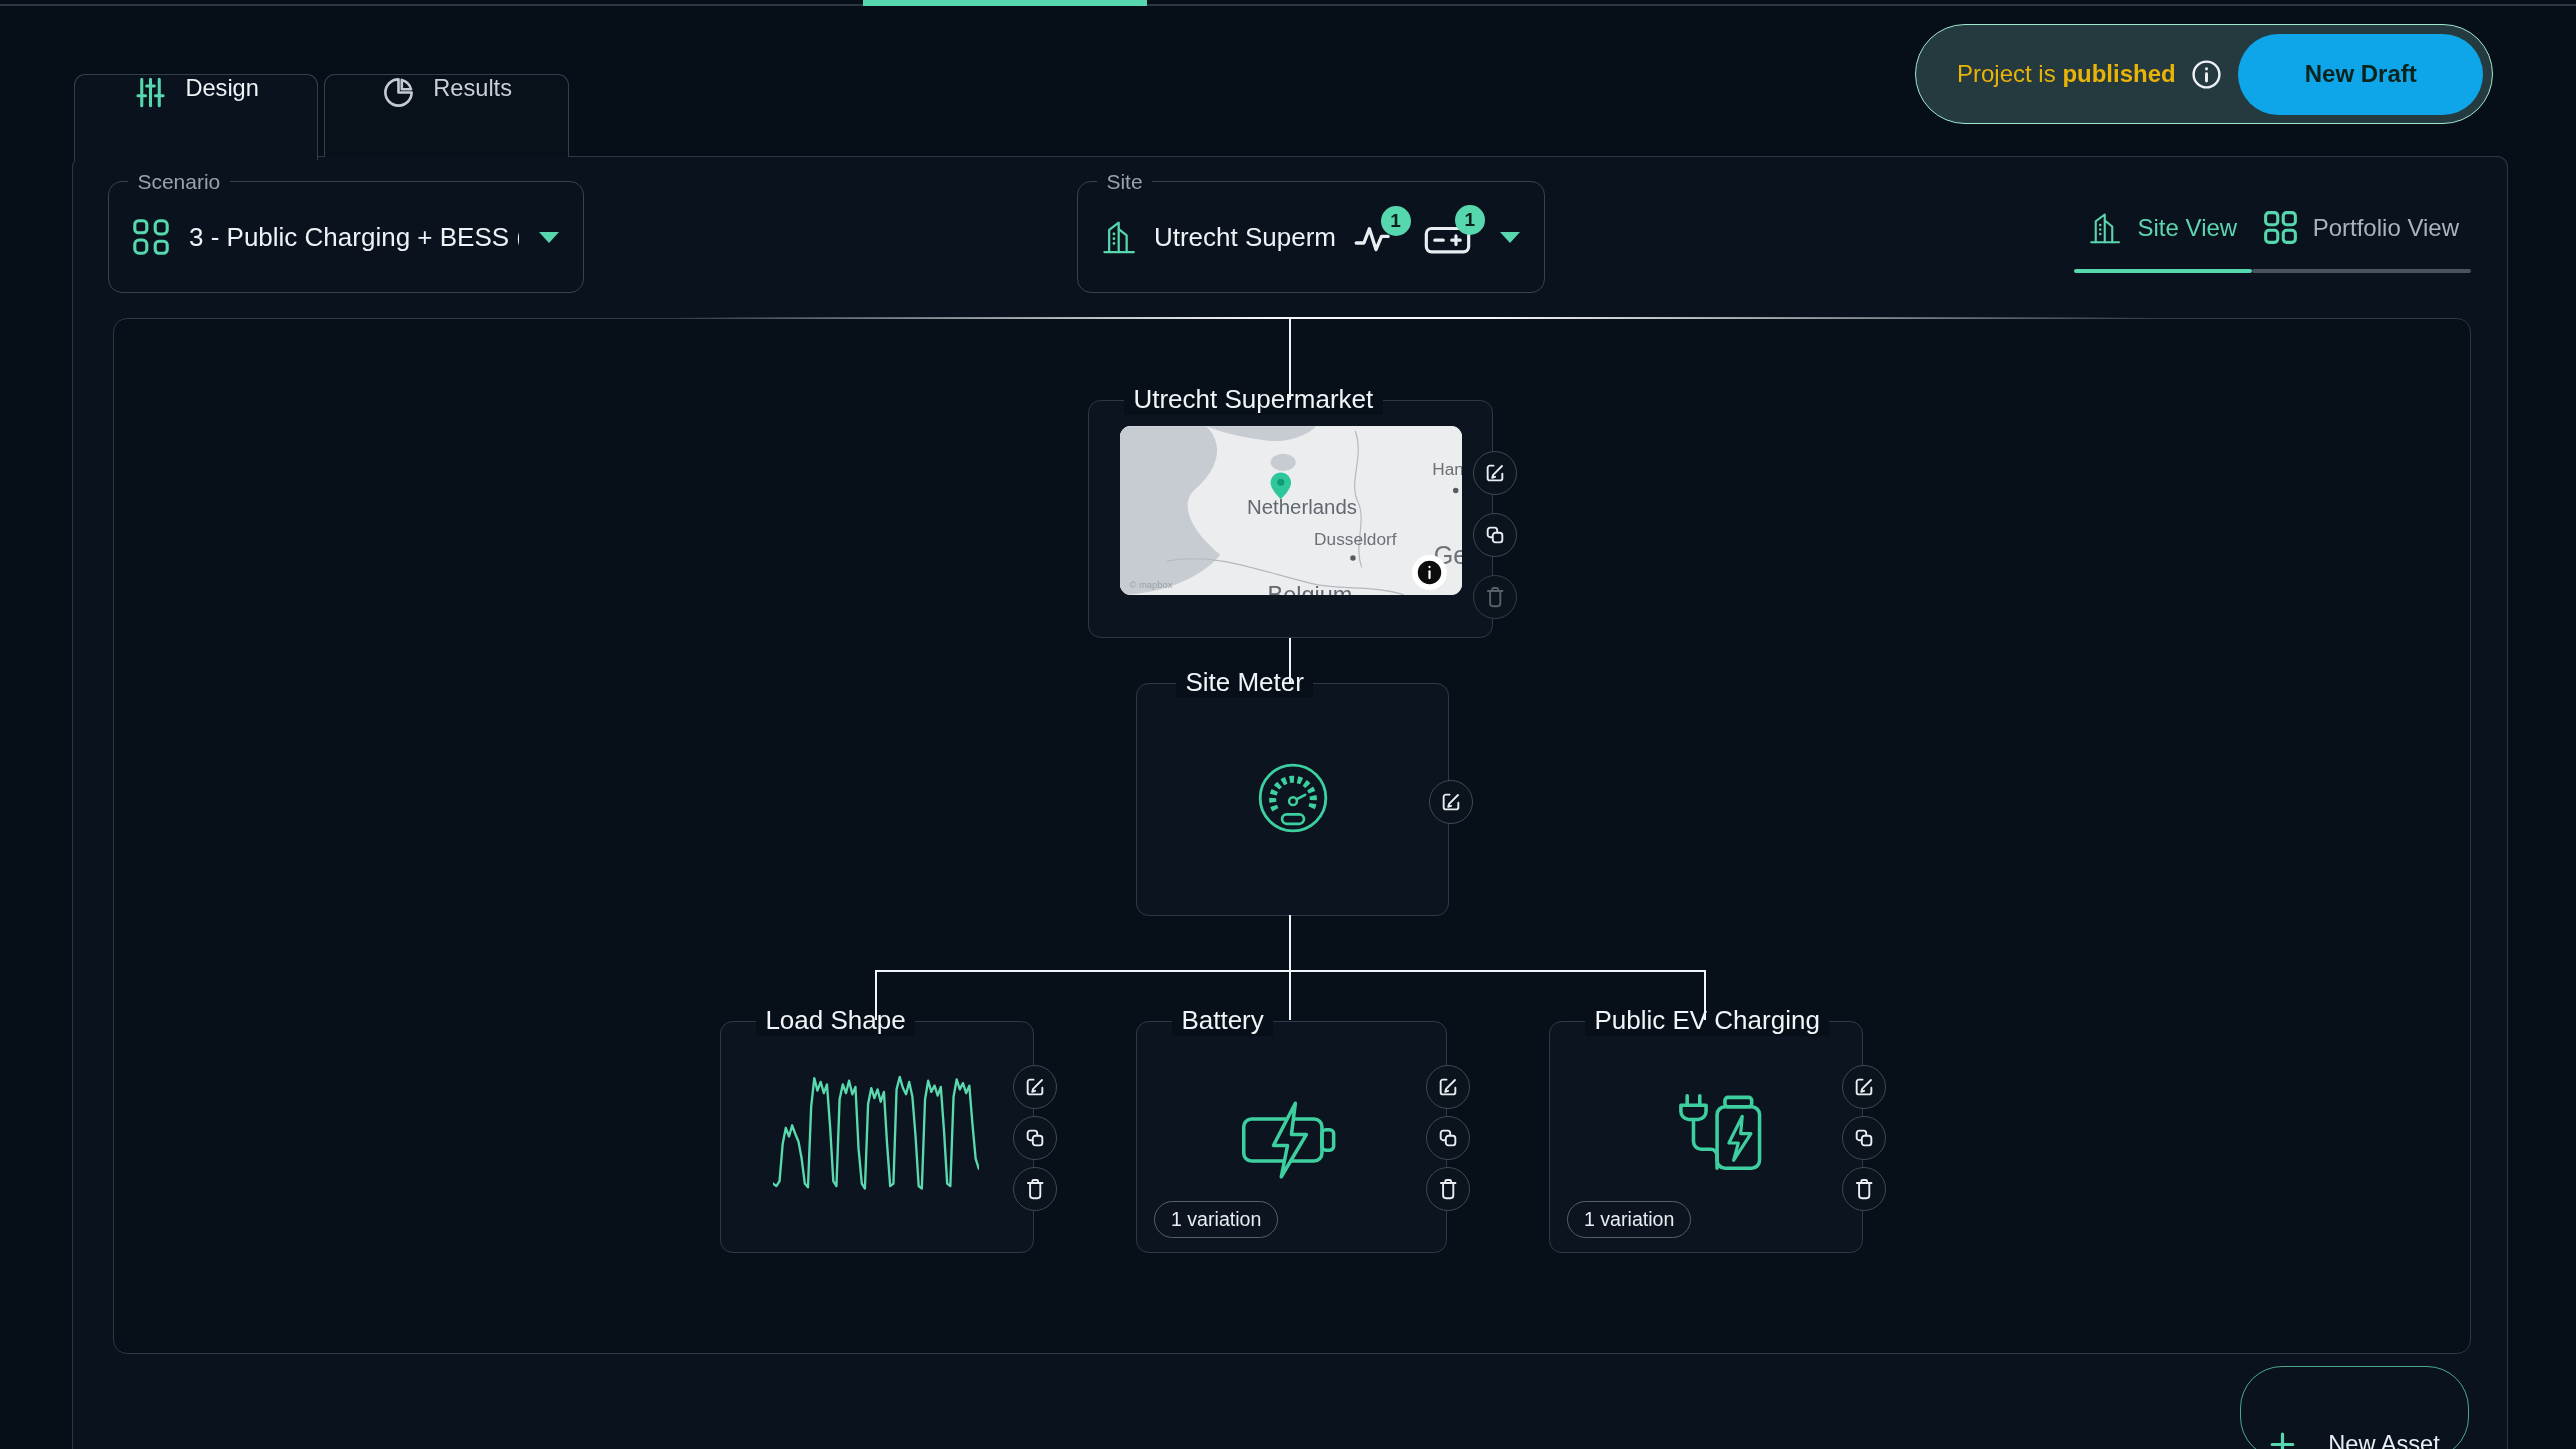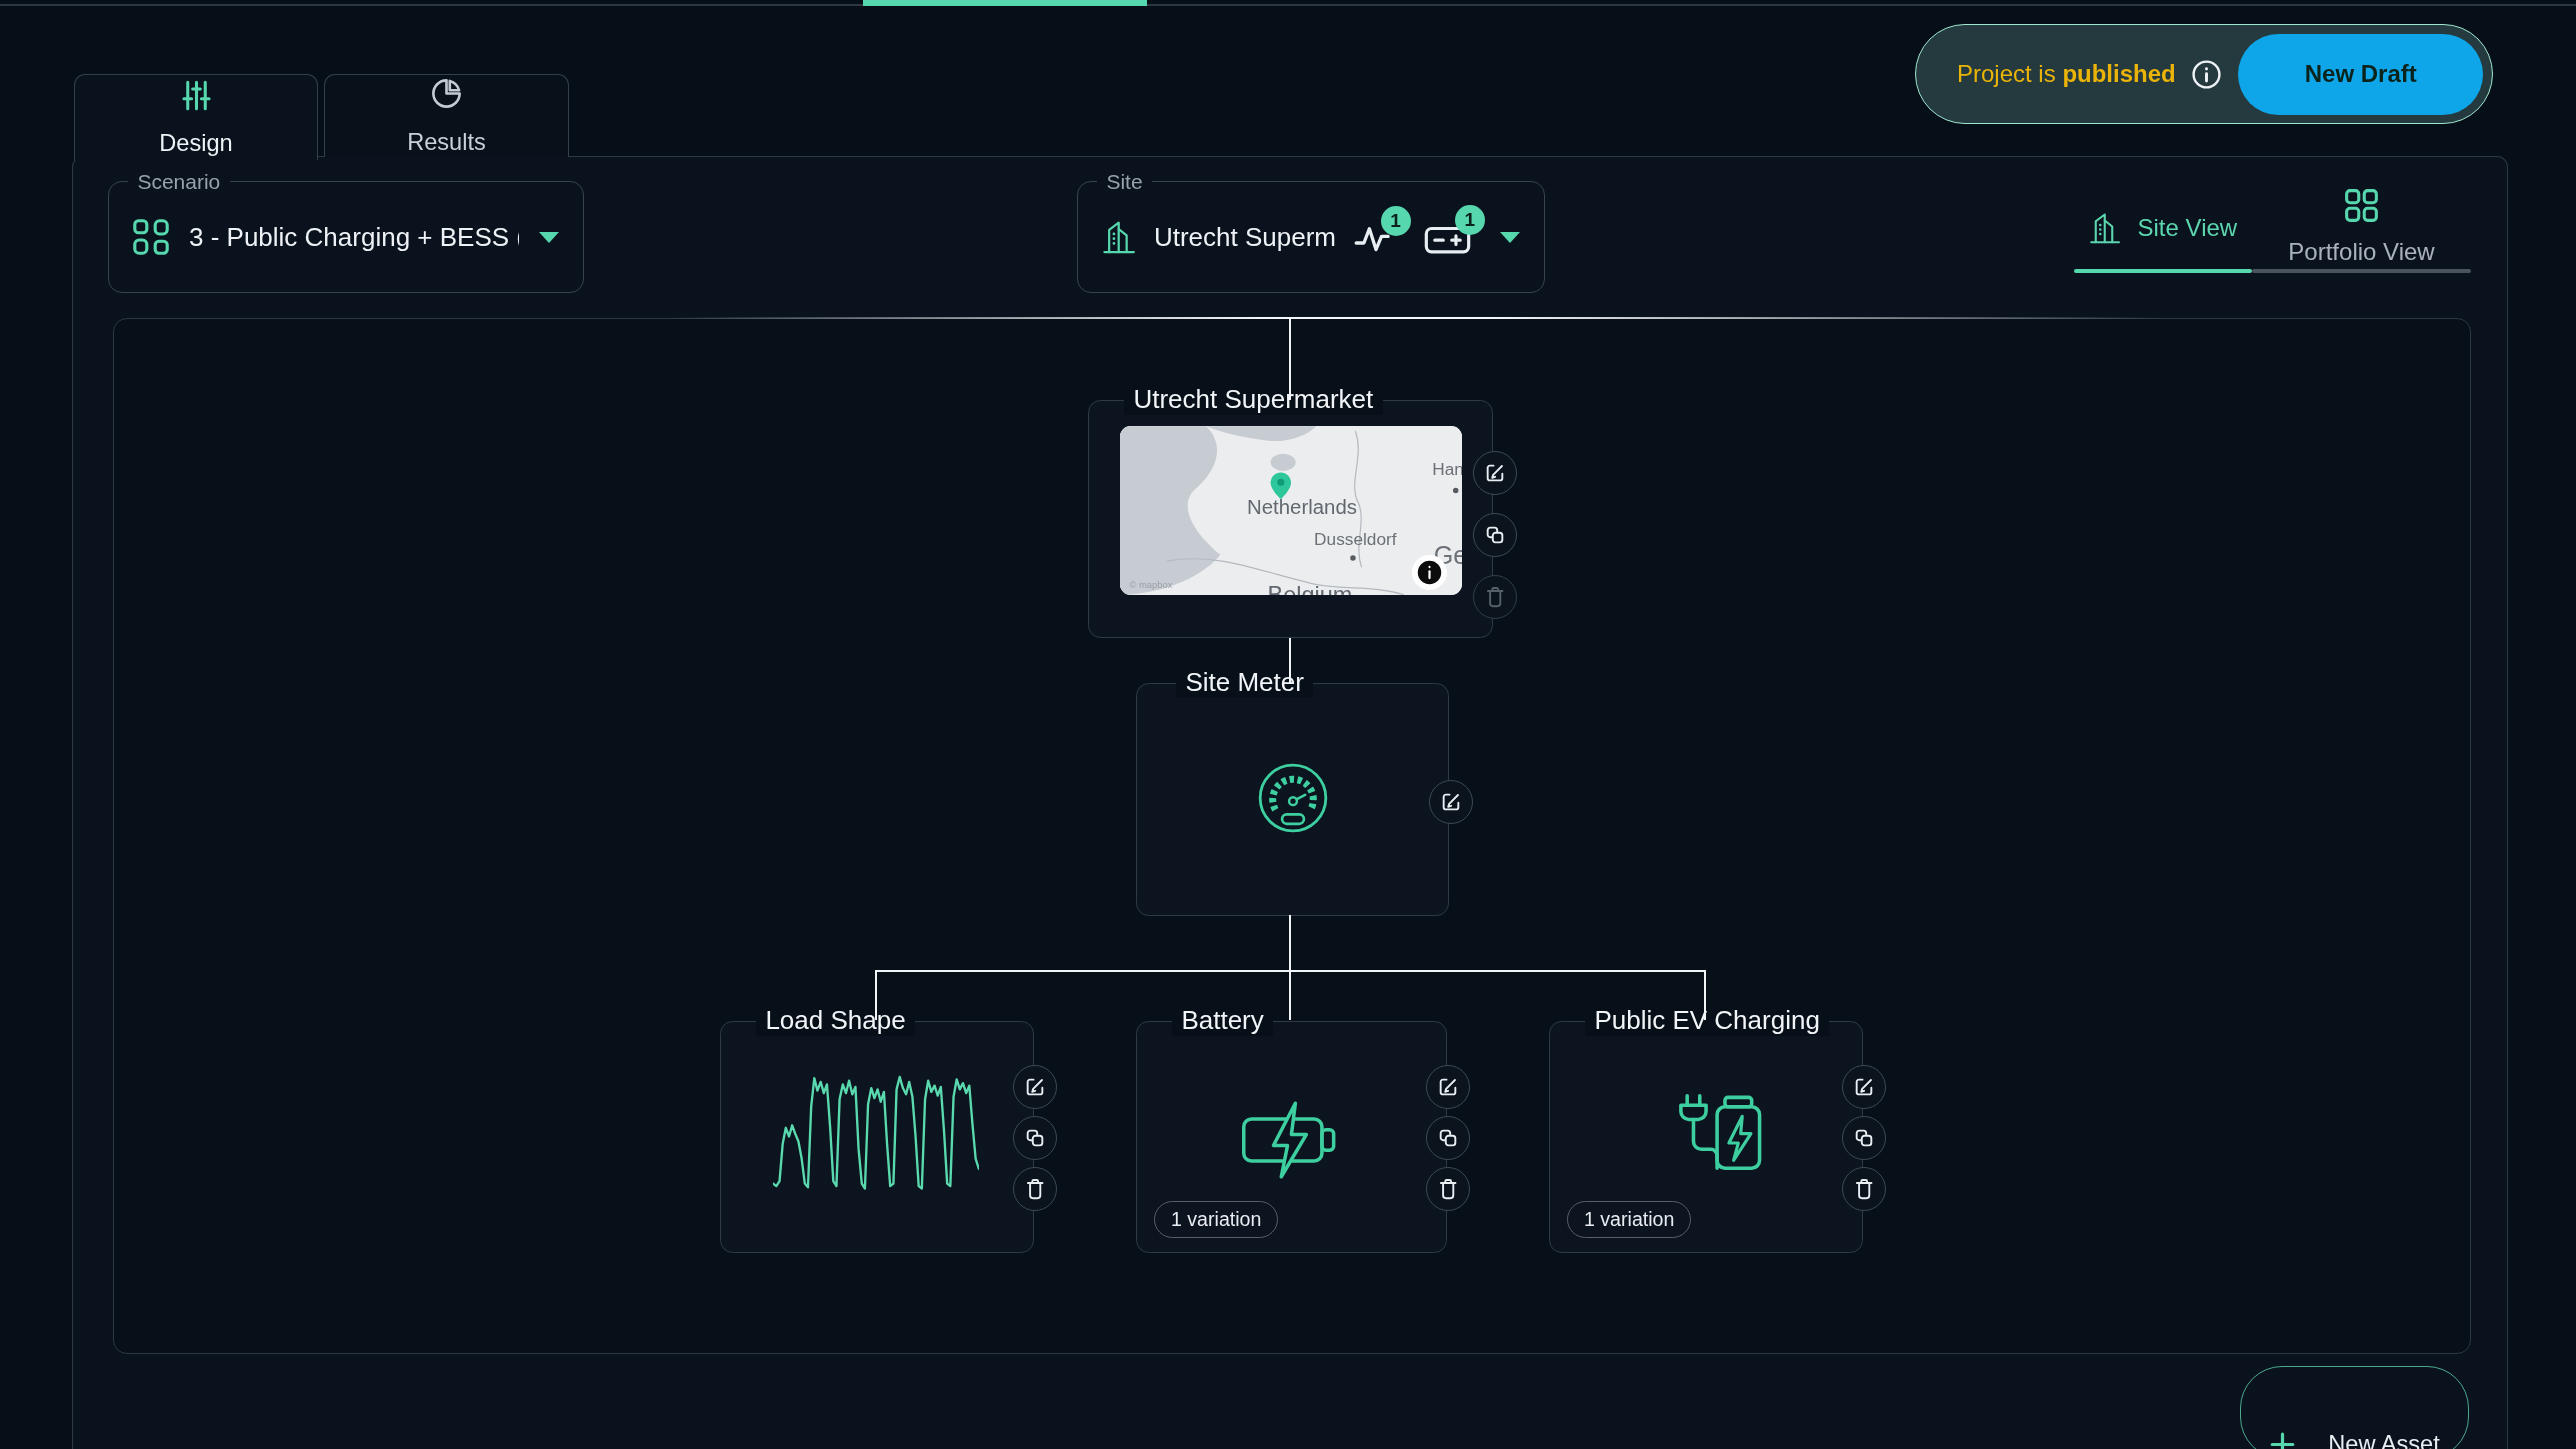--- a/index.html
+++ b/index.html
@@ -15,22 +15,22 @@
   .header-pill { left:1915px; top:24px; width:578px; height:100px; border:1.6px solid #9fe8cf;
     border-radius:50px; background:#243a3e; display:flex; align-items:center; padding-left:41px; gap:15.7px; }
   .status-text { font-size:24px; color:#eab308; white-space:nowrap; }
   .status-text b { font-weight:bold; }
   .new-draft { margin-left:auto; margin-right:8.6px; width:274px; height:81px; border-radius:41px;
     background:#0ea5e9; color:#0a241d; font-weight:bold; font-size:24px; display:flex; align-items:center;
     justify-content:center; border:none; cursor:pointer; font-family:inherit; }
 
   
   .tab { top:74px; height:83px; border:1.6px solid #333f4c; border-bottom:none; border-radius:11px 11px 0 0;
-    display:flex; align-items:center; justify-content:center; gap:17.3px; font-size:23.6px; background:#081019;
-    color:#c9d0d7; cursor:pointer; z-index:2;flex-direction:column; }
+    display:flex; justify-content:center; gap:17.3px; font-size:23.6px; background:#081019;
+    color:#c9d0d7; cursor:pointer; z-index:2; }
   .tab.active { height:86px; background:#0a131d; color:#eef3f6; z-index:6; }
 
   
   .panel { left:72px; top:156px; width:2436px; height:1293px; background:#0a131d;
     border:1.6px solid #2c3844; border-bottom:none; border-radius:11px 11px 0 0; z-index:1; }
 
   
   .field { position:absolute; border:1.6px solid #39434f; border-radius:14px; height:112px; cursor:pointer; }
   .field-legend { position:absolute; top:-13.4px; left:19px; padding:0 9.4px; background:#0a131d;
     color:#98a2ad; font-size:21px; line-height:25px;text-align:right; }
@@ -172,21 +172,21 @@
       <span>
         <svg width="33" height="36" viewBox="0 0 44 46" fill="none" stroke="#5cd6ae" stroke-width="2.8" stroke-linejoin="round" stroke-linecap="round">
           <path d="M9 42 V14 L21 5 V42"></path>
             <path d="M21 13 L31 21 V42"></path>
             <path d="M3 42 H40"></path>
           <path d="M15 19 v.1 M15 25 v.1 M15 31 v.1" stroke-width="3.4"></path>
         </svg>
       </span>
       <span>Site View</span>
     </div>
-    <div class="abs toggle-item inactive" style="left:2179px; width:219px;flex-direction:column;">
+    <div class="abs toggle-item inactive" style="left:2179px; width:219px;">
       <span>
         <svg width="33" height="33" viewBox="0 0 30 30" fill="none" stroke="#57d7ae" stroke-width="2.8">
           <rect x="1.5" y="1.5" width="11" height="11" rx="3"></rect>
             <rect x="17.5" y="1.5" width="11" height="11" rx="3"></rect>
           <rect x="1.5" y="17.5" width="11" height="11" rx="3"></rect>
             <rect x="17.5" y="17.5" width="11" height="11" rx="3"></rect>
         </svg>
       </span>
       <span>Portfolio View</span>
     </div>

